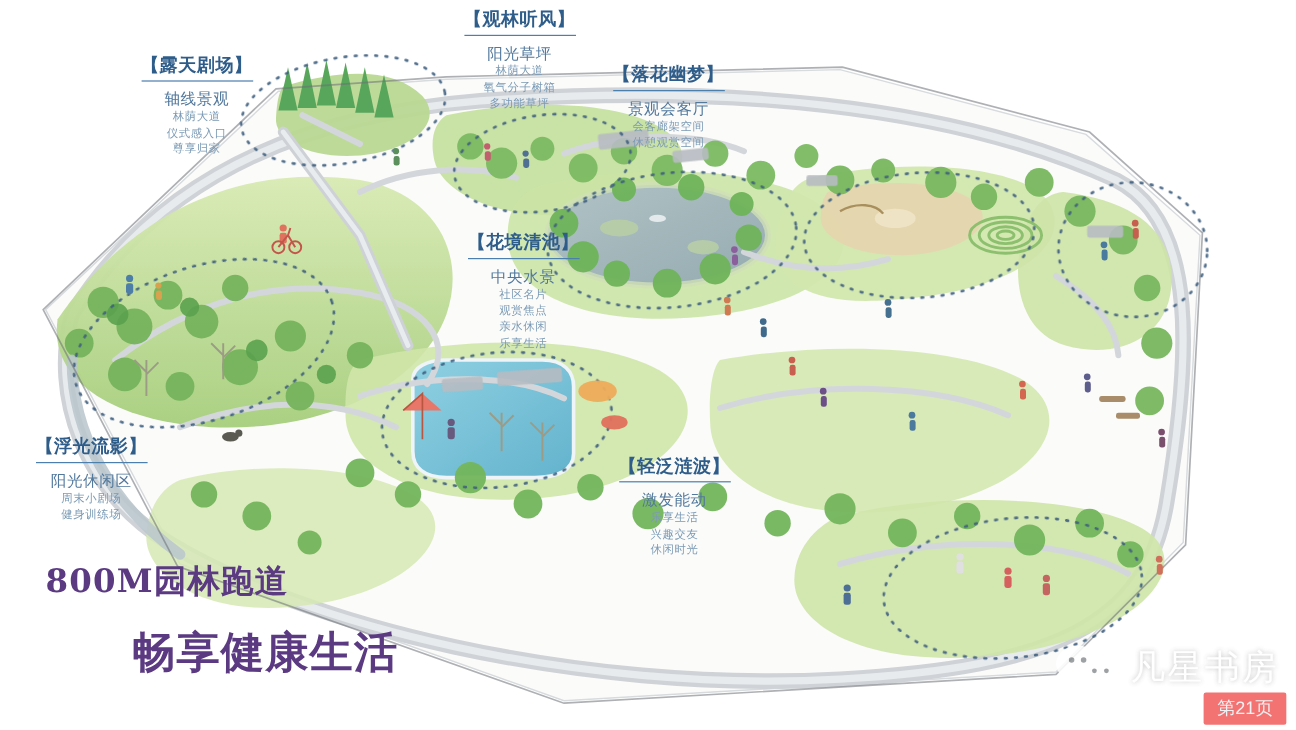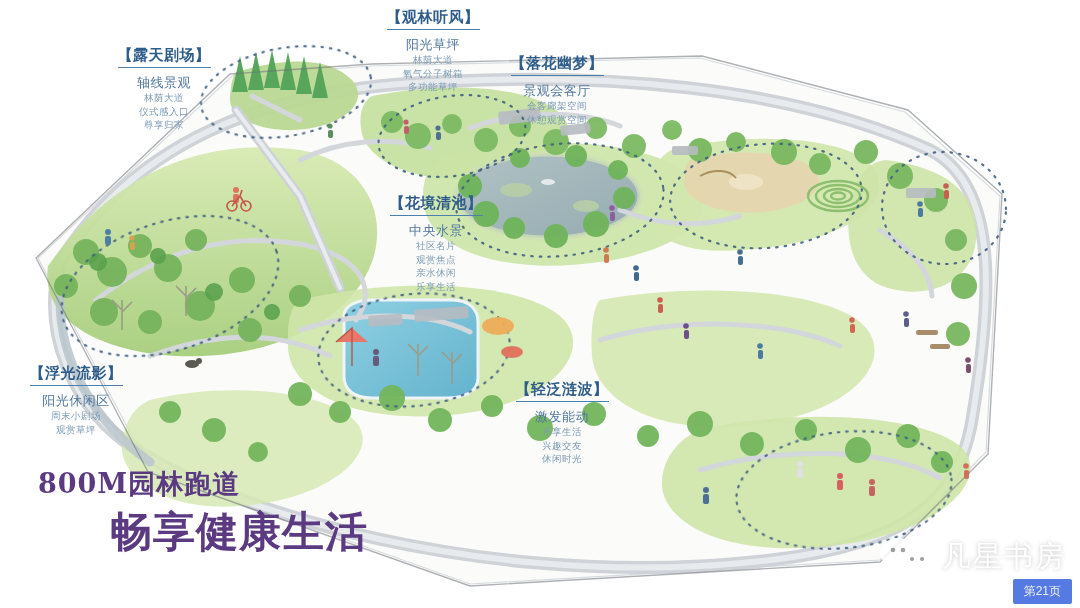--- a/index.html
+++ b/index.html
@@ -24,29 +24,29 @@
     border-bottom:1.6px solid #4a7fae;padding-bottom:2px;margin-bottom:3px;
     display:inline-block;
   }
   .callout .sub{font-size:13px;color:#52789c;margin-top:3px;white-space:nowrap;}
   .callout .det{font-size:9.5px;color:#7b9ab5;line-height:1.45;white-space:nowrap;}
 
   
   #headline{position:absolute;left:38px;top:466px;color:#5b3a82;
             font-family:"DejaVu Serif","Liberation Serif",serif;font-weight:bold;}
   #headline .l1{font-size:27px;letter-spacing:1px;}
-  #headline .l2{font-size:42px;letter-spacing:1px;margin-left:72px;margin-top:2px;}
+  #headline .l2{font-size:36px;letter-spacing:1px;margin-left:72px;margin-top:18px;}
 
   
   #watermark{position:absolute;right:14px;bottom:30px;display:flex;align-items:center;
              gap:9px;opacity:.86;justify-content:space-between;}
   #wm-text{font-size:29px;color:#ffffff;font-family:"DejaVu Serif","Liberation Serif",serif;
            text-shadow:0 0 4px rgba(120,120,120,.55);letter-spacing:2px;}
-  #page-badge{position:absolute;right:8px;bottom:4px;background:#1d4ed8;color:#e9ecef;
-              font-size:12px;padding:4px 11px;border-radius:2px;opacity:.75;text-align:center;}
+  #page-badge{position:absolute;right:8px;bottom:4px;background:#ef4444;color:#e9ecef;
+              font-size:15px;padding:4px 11px;border-radius:2px;opacity:.75;text-align:center;}
 </style>
 </head>
 <body>
 
 <div id="slide">
 
   <div id="map-art">
     <svg viewBox="0 0 1080 608" xmlns="http://www.w3.org/2000/svg">
       <defs>
         <linearGradient id="lawnGrad" x1="0" y1="0" x2="0" y2="1">
@@ -438,21 +438,21 @@
     <div class="det">社区名片</div>
     <div class="det">观赏焦点</div>
     <div class="det">亲水休闲</div>
     <div class="det">乐享生活</div>
   </div>
 
   <div class="callout" style="left:16px;top:362px;width:120px;">
     <div class="ttl">【浮光流影】</div>
     <div class="sub">阳光休闲区</div>
     <div class="det">周末小剧场</div>
-    <div class="det">观赏草坪</div>
+    <div class="det">健身训练场</div>
   </div>
 
   <div class="callout" style="left:504px;top:378px;width:116px;">
     <div class="ttl">【轻泛涟波】</div>
     <div class="sub">激发能动</div>
     <div class="det">乐享生活</div>
     <div class="det">兴趣交友</div>
     <div class="det">休闲时光</div>
   </div>
 

